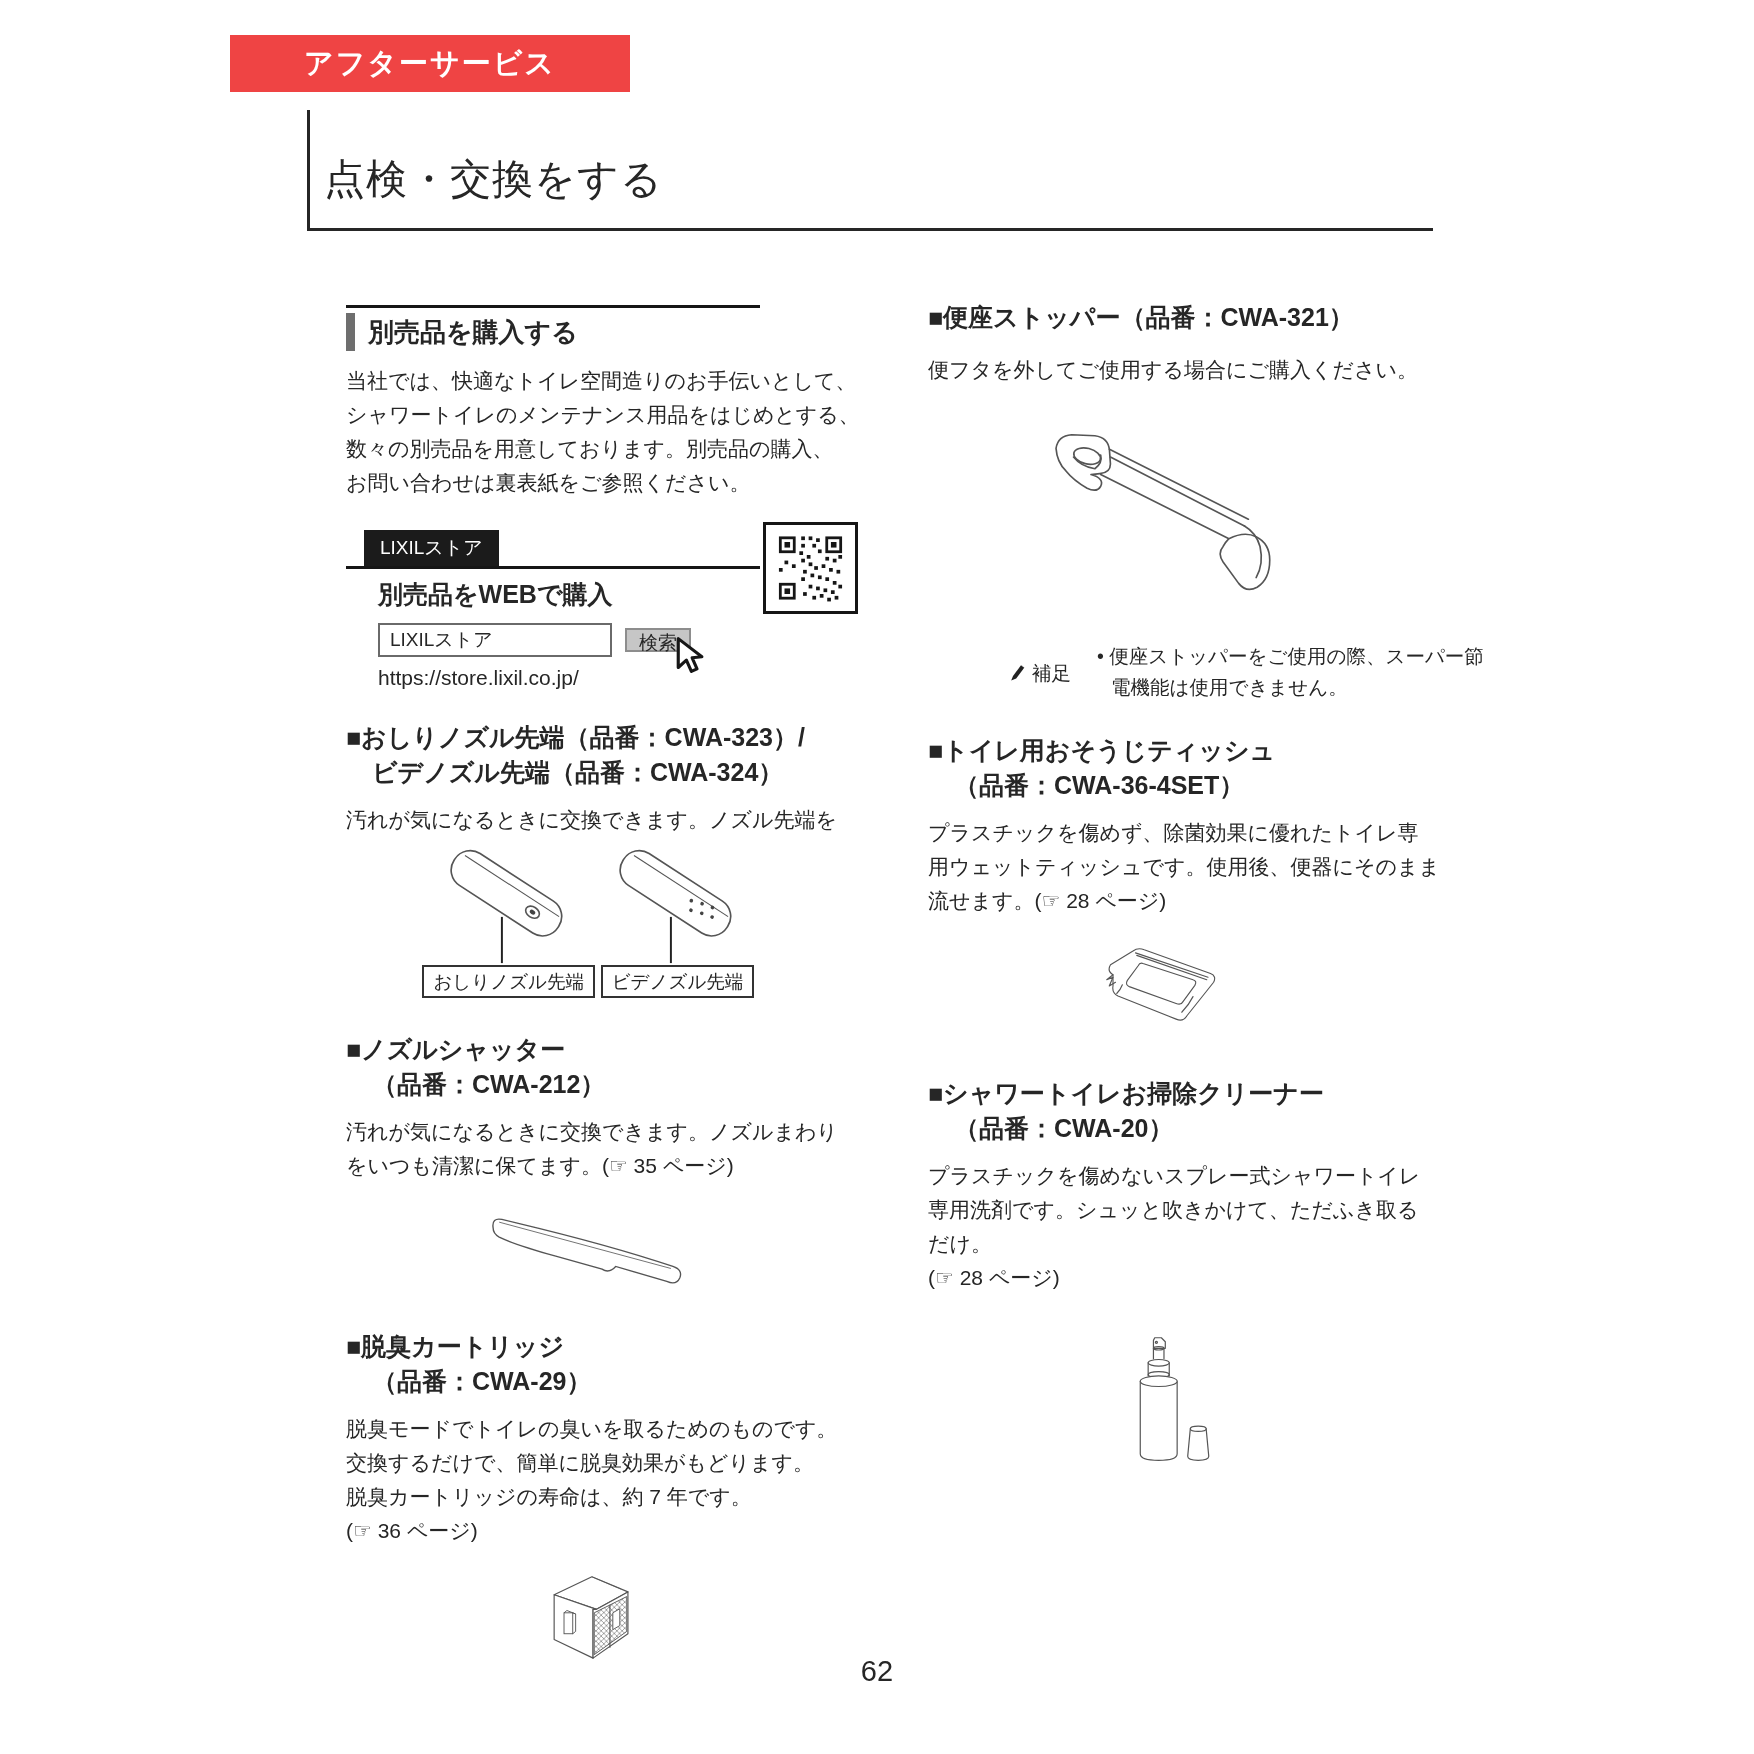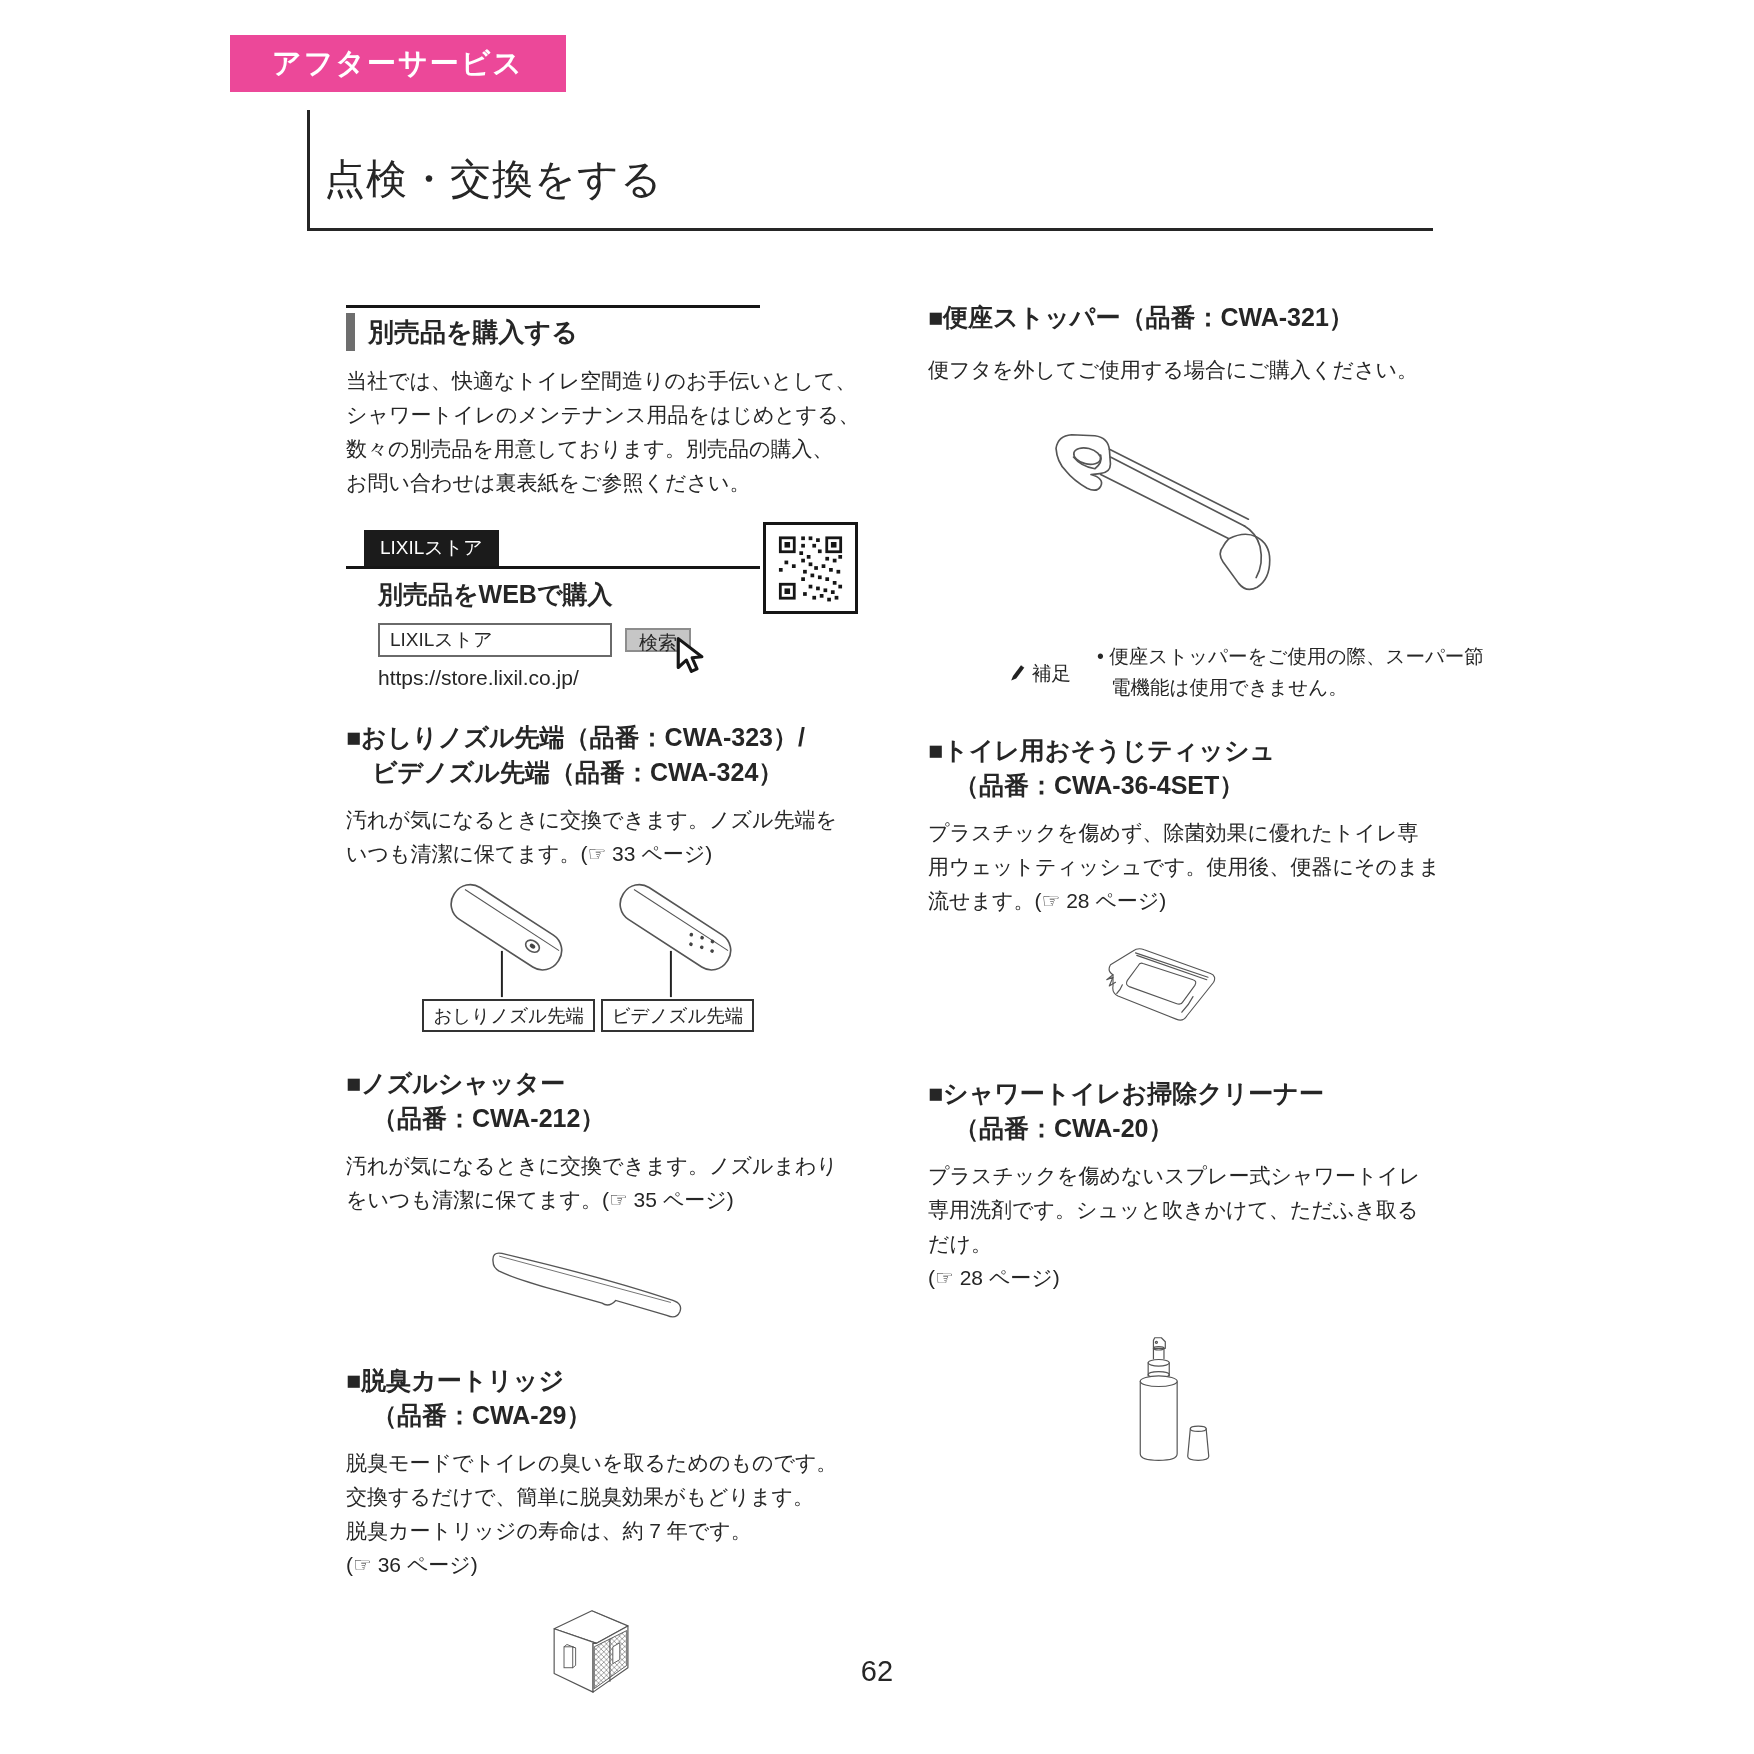--- a/index.html
+++ b/index.html
@@ -3,22 +3,22 @@
 <meta charset="utf-8">
 <style>
   * { margin:0; padding:0; box-sizing:border-box; }
   html,body { background:#fff; }
   .page {
     position:relative; width:1754px; height:1754px; background:#fff;
     font-family:"Liberation Sans","DejaVu Sans",sans-serif; color:#262626;
     overflow:hidden;
   }
   .tag {
-    position:absolute; left:230px; top:35px; width:336px; height:57px;
-    background:#ec4899; color:#fff; font-size:29px; font-weight:bold;
+    position:absolute; left:230px; top:35px; width:400px; height:57px;
+    background:#ef4444; color:#fff; font-size:29px; font-weight:bold;
     display:flex; align-items:center; justify-content:center; letter-spacing:2px;
   }
   .title-vline { position:absolute; left:307px; top:110px; width:3px; height:121px; background:#262626; }
   .title { position:absolute; left:324px; top:152px; font-size:41px; font-weight:500; letter-spacing:1px; }
   .title-rule { position:absolute; left:307px; top:228px; width:1126px; height:3px; background:#262626; }
 
   .col-left  { position:absolute; left:346px; top:305px; width:414px; }
   .col-right { position:absolute; left:928px; top:300px; width:505px; }
 
   .buy-head-wrap { border-top:3px solid #161616; padding-top:5px; }
@@ -154,21 +154,20 @@
       </div>
     </div>
 
     <div class="mt30">
       <div class="sec-heading">
         <div>■おしりノズル先端（品番：CWA-323）/</div>
         <div class="l2">ビデノズル先端（品番：CWA-324）</div>
       </div>
       <div class="body">
         <div>汚れが気になるときに交換できます。ノズル先端を</div>
-        <div>いつも清潔に保てます。(☞ 33 ページ)</div>
       </div>
 
       <div class="figs">
         <div class="fig">
           <svg class="illus" width="165" height="116" viewBox="0 0 200 140">
             <g transform="rotate(33 100 55)" fill="#fff" stroke="#555" stroke-width="2">
               <rect x="22" y="32" width="150" height="46" rx="22"></rect>
               <line x1="30" y1="44" x2="166" y2="44" stroke-width="1.3"></line>
               <ellipse cx="136" cy="57" rx="9" ry="6.5" fill="none" stroke-width="2"></ellipse>
               <ellipse cx="136" cy="57" rx="3.6" ry="2.6" fill="#444" stroke="none"></ellipse>

